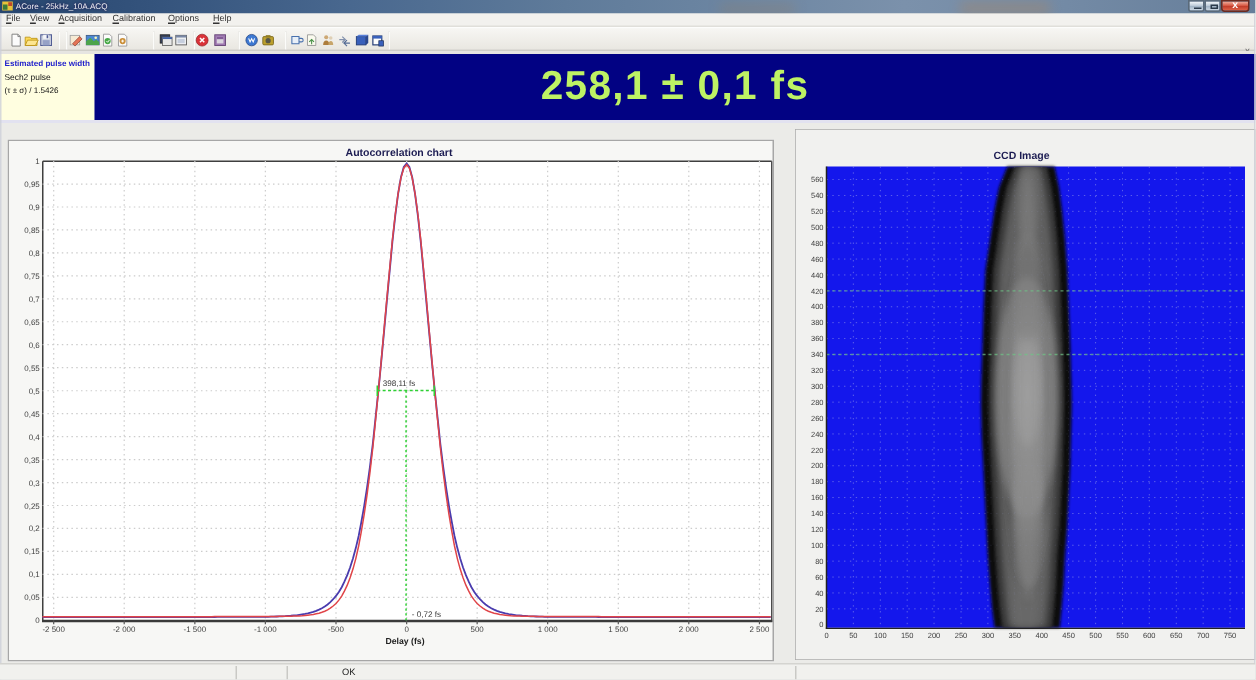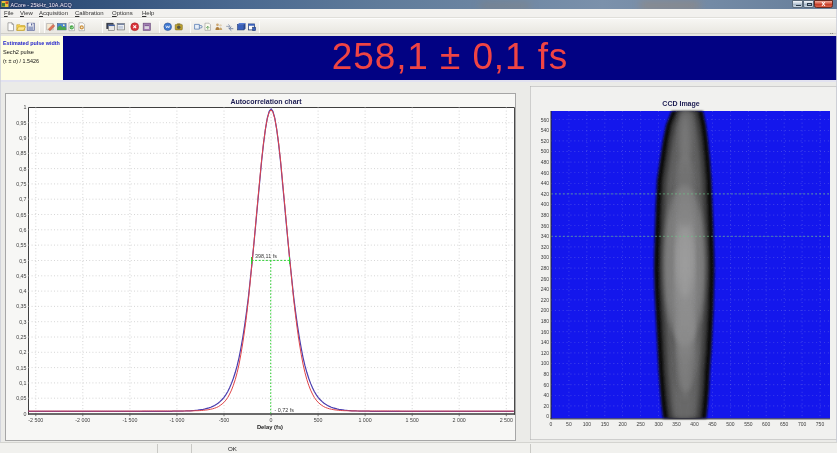--- a/index.html
+++ b/index.html
@@ -147,21 +147,21 @@
 </div>
 
 <div style="position:absolute;left:0;top:34px;width:837px;height:2px;background:#e6e5e1"></div>
 
 <div style="position:absolute;left:0;top:36px;width:63px;height:44px;background:#fffee0">
  <div style="position:absolute;left:3px;top:3.5px;font-size:5.4px;font-weight:bold;color:#2222cc;white-space:nowrap">Estimated pulse width</div>
  <div style="position:absolute;left:3px;top:12.5px;font-size:5.6px;color:#111;white-space:nowrap">Sech2 pulse</div>
  <div style="position:absolute;left:3px;top:21.5px;font-size:5.4px;color:#111;white-space:nowrap">(τ ± σ) / 1.5426</div>
 </div>
 <div style="position:absolute;left:63px;top:36px;width:774px;height:44px;background:#020283;display:flex;align-items:center;justify-content:center">
- <div style="font-size:37px;font-weight:normal;color:#ef4444;letter-spacing:0.9px;padding-bottom:2px">258,1 ± 0,1 fs</div>
+ <div style="font-size:27px;font-weight:bold;color:#bef264;letter-spacing:0.9px;padding-bottom:2px">258,1 ± 0,1 fs</div>
 </div>
 <div style="position:absolute;left:0;top:80px;width:837px;height:2px;background:#e2e2f0"></div>
 <svg style="position:absolute;left:5px;top:93px" width="511" height="348" viewBox="5 93 511 348">
 <rect x="5" y="93" width="511" height="348" fill="#f7f7f5"></rect>
 <text x="266" y="104" class="ct" text-anchor="middle">Autocorrelation chart</text>
 <rect x="28.5" y="107.5" width="486" height="306.5" fill="#ffffff"></rect>
 <line x1="28.5" y1="107.5" x2="514.5" y2="107.5" stroke="#3f3f3f" stroke-width="1"></line>
 <line x1="28.5" y1="107.5" x2="28.5" y2="414.6" stroke="#3f3f3f" stroke-width="1"></line>
 <line x1="514.5" y1="107.5" x2="514.5" y2="414.6" stroke="#4a4a4a" stroke-width="1"></line>
 <line x1="28" y1="414" x2="515" y2="414" stroke="#3a3a3a" stroke-width="1.6"></line>

